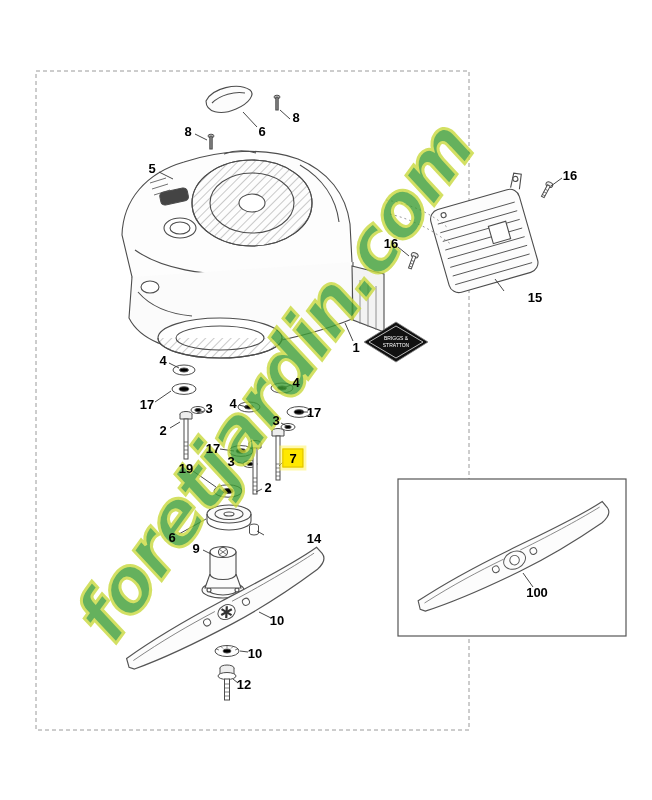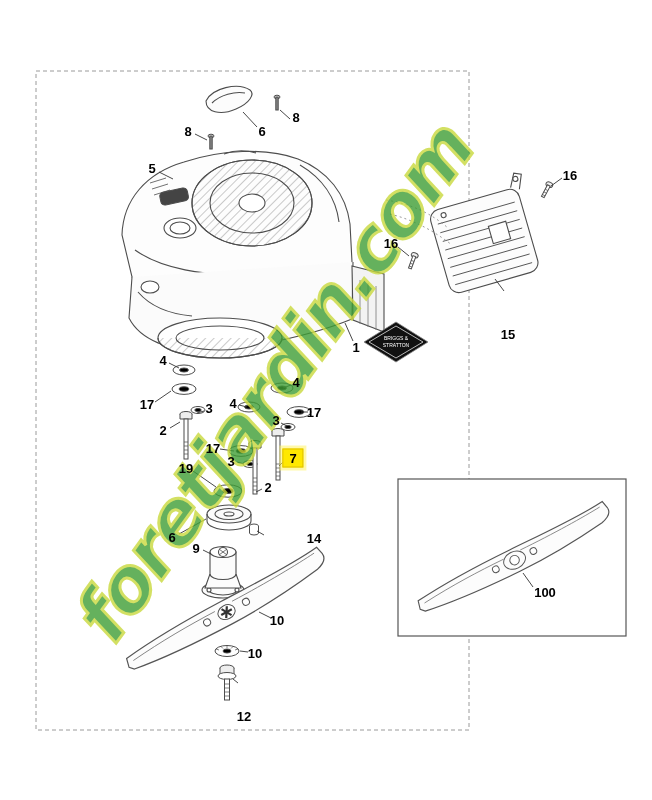--- a/index.html
+++ b/index.html
@@ -282,37 +282,37 @@
 
   <div class="watermark" style="color: rgb(63, 158, 53); -webkit-text-stroke: 3px rgb(201, 217, 61);">foretjardin.com</div>
 
   <div class="labels-layer">
       <div class="part-label" style="left: 296px; top: 117px;">8</div>
       <div class="part-label" style="left: 262px; top: 131px;">6</div>
       <div class="part-label" style="left: 188px; top: 131px;">8</div>
       <div class="part-label" style="left: 152px; top: 168px;">5</div>
       <div class="part-label" style="left: 570px; top: 175px;">16</div>
       <div class="part-label" style="left: 391px; top: 243px;">16</div>
-      <div class="part-label" style="left: 508px; top: 297px; margin-top: 37px;">15</div>
+      <div class="part-label" style="left: 535px; top: 297px;">15</div>
       <div class="part-label" style="left: 356px; top: 347px;">1</div>
       <div class="part-label" style="left: 163px; top: 360px;">4</div>
       <div class="part-label" style="left: 147px; top: 404px;">17</div>
       <div class="part-label" style="left: 209px; top: 408px;">3</div>
       <div class="part-label" style="left: 163px; top: 430px;">2</div>
       <div class="part-label" style="left: 233px; top: 403px;">4</div>
       <div class="part-label" style="left: 296px; top: 382px;">4</div>
       <div class="part-label" style="left: 314px; top: 412px;">17</div>
       <div class="part-label" style="left: 276px; top: 420px;">3</div>
       <div class="part-label" style="left: 213px; top: 448px;">17</div>
       <div class="part-label" style="left: 231px; top: 461px;">3</div>
       <div class="part-label is-highlighted" style="left: 293px; top: 458px; background: rgb(255, 232, 0);">7</div>
       <div class="part-label" style="left: 186px; top: 468px;">19</div>
       <div class="part-label" style="left: 268px; top: 487px;">2</div>
       <div class="part-label" style="left: 172px; top: 537px;">6</div>
       <div class="part-label" style="left: 270px; top: 538px; margin-left: 44px;">14</div>
       <div class="part-label" style="left: 196px; top: 548px;">9</div>
       <div class="part-label" style="left: 277px; top: 620px;">10</div>
       <div class="part-label" style="left: 255px; top: 653px;">10</div>
-      <div class="part-label" style="left: 244px; top: 684px; margin-top: 32px;">12</div>
-      <div class="part-label" style="left: 537px; top: 592px; margin-left: 8px;">100</div>
+      <div class="part-label" style="left: 244px; top: 684px;">12</div>
+      <div class="part-label" style="left: 537px; top: 592px;">100</div>
     </div>
 
 </div>
 
 </body></html>

